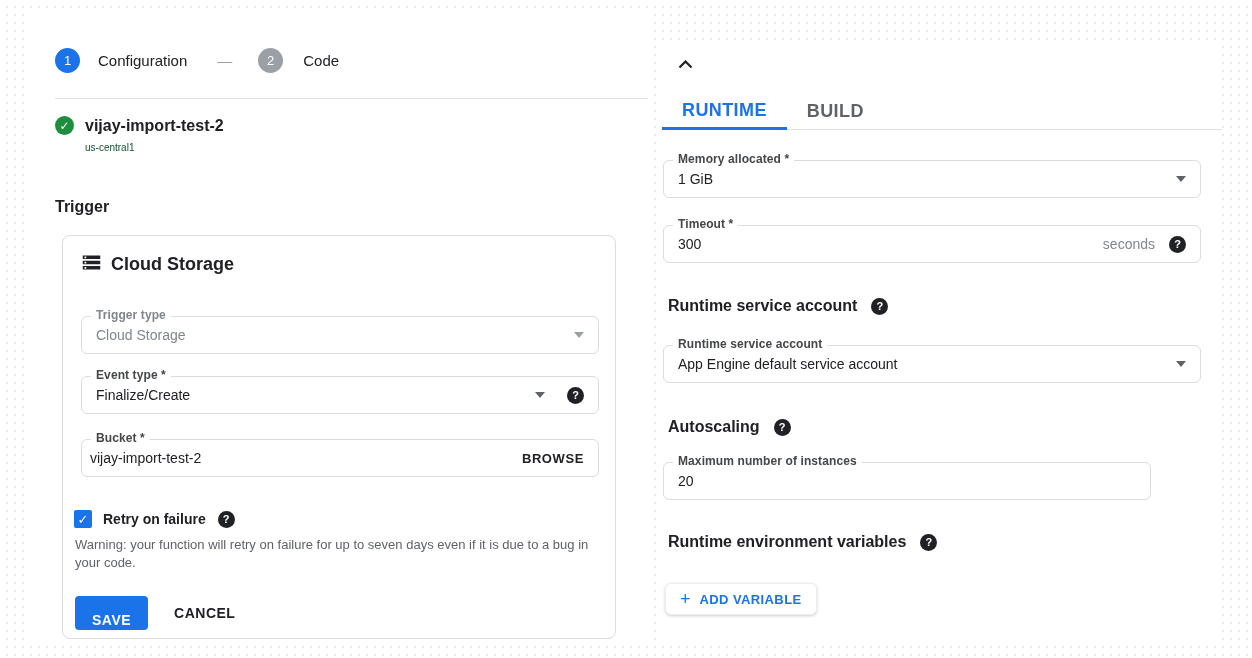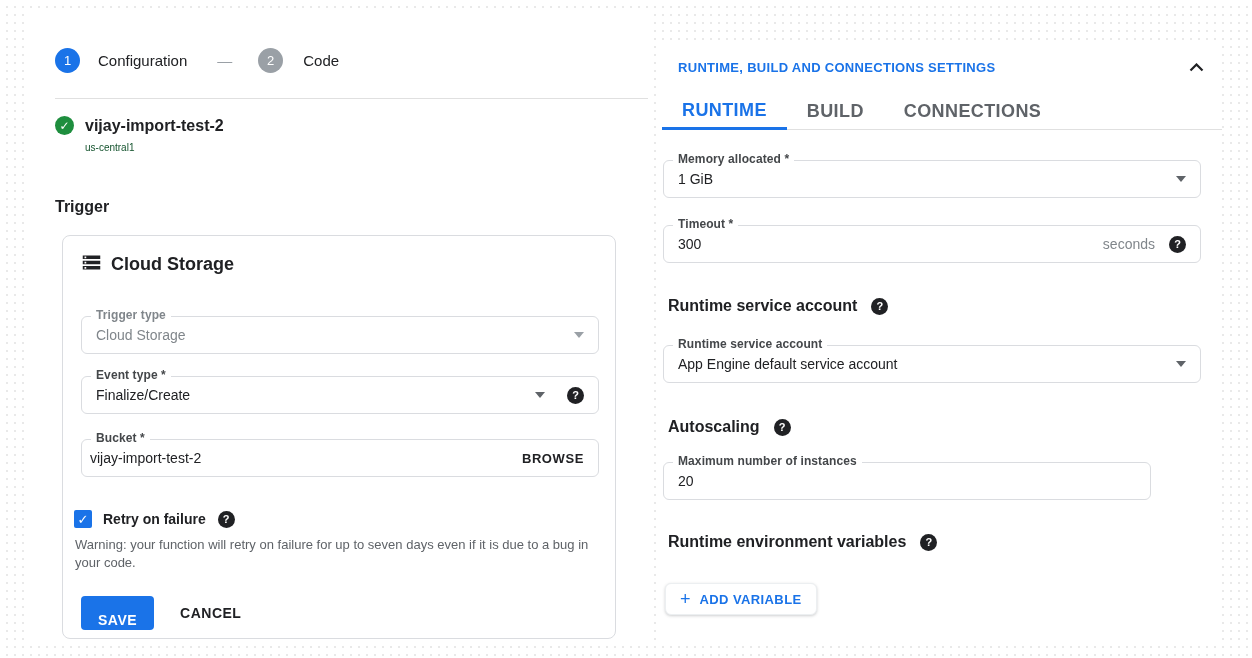--- a/index.html
+++ b/index.html
@@ -87,21 +87,21 @@
   .checkbox {
     width:18px; height:18px; border-radius:2px; background:#1a73e8; color:#fff;
     font-size:13px; font-weight:700; display:flex; align-items:center; justify-content:center;
   }
   .retry-label { font-size:14px; font-weight:600; margin:0 12px 0 11px; }
   .warning { position:absolute; left:12px; top:300px; width:518px; font-size:13px; line-height:18px; color:#5f6368; }
   .btn-row { position:absolute; left:12px; top:360px; display:flex; align-items:center; }
   .btn-save {
     background:#1a73e8; color:#fff; border:none; border-radius:4px; height:34px;
     padding:16px 17px; font-size:14px; font-weight:700; letter-spacing:0.5px;
-    font-family:inherit; cursor:pointer;margin-left:6px;
+    font-family:inherit; cursor:pointer;
   }
   .btn-cancel {
     background:none; border:none; color:#202124; font-size:14px; font-weight:700;
     letter-spacing:0.5px; margin-left:26px; font-family:inherit; cursor:pointer;
   }
 
   
   .settings-header {
     position:absolute; left:18px; top:15px; right:18px;
     display:flex; align-items:center; justify-content:space-between; cursor:pointer;
@@ -194,32 +194,30 @@
         <button class="btn-save">SAVE</button>
         <button class="btn-cancel">CANCEL</button>
       </div>
 
     </div>
   </div>
 
   <div class="panel panel-right">
 
     <div class="settings-header">
-      <span class="settings-header-text">RUNTIME, BUILD AND CONNECTIONS SETTINGS</span>
       <span class="chevron-up">
         <svg width="15" height="9" viewBox="0 0 15 9">
             <path d="M1.5 7.5 L7.5 1.5 L13.5 7.5" stroke="#202124" stroke-width="2.2" fill="none"></path>
           </svg>
       </span>
     </div>
 
     <div class="tabs">
       <div class="tab active">RUNTIME</div>
       <div class="tab">BUILD</div>
-      <div class="tab">CONNECTIONS</div>
     </div>
 
     <div class="mfield" style="left:3px; top:115px; width:538px;justify-content:flex-end;">
       <span class="mlabel">Memory allocated *</span>
       <span class="mvalue">1 GiB</span>
       <span class="caret"></span>
     </div>
 
     <div class="mfield" style="left:3px; top:180px; width:538px;">
       <span class="mlabel">Timeout *</span>

